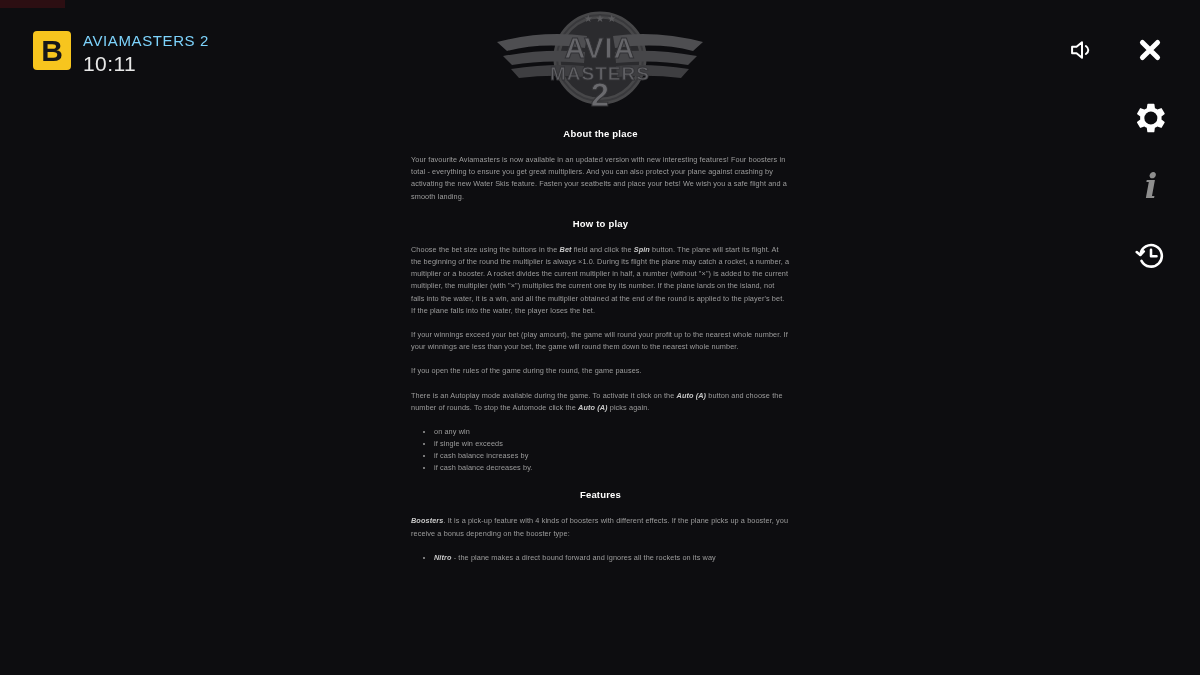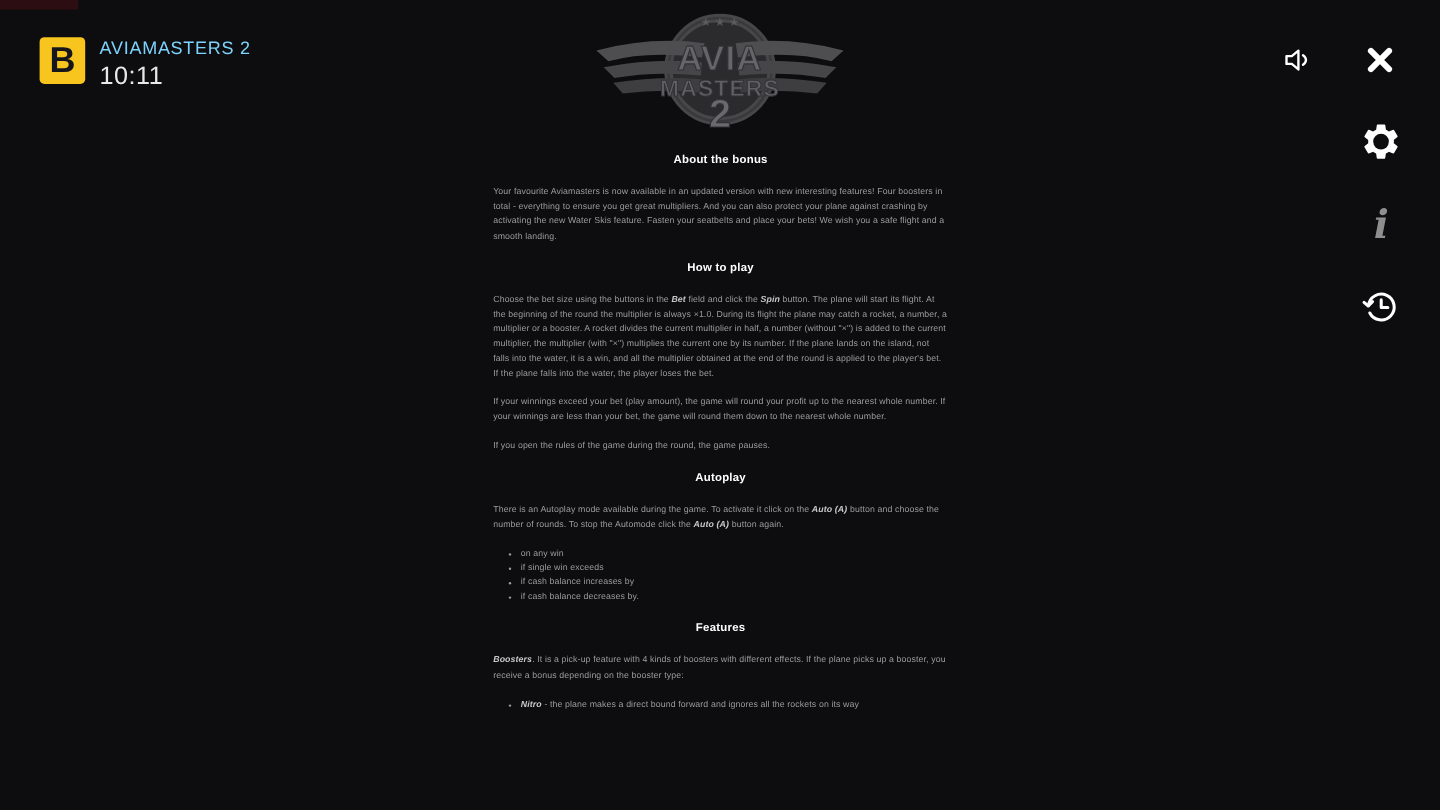--- a/index.html
+++ b/index.html
@@ -115,28 +115,27 @@
 
 <div class="icon-btn btn-history">
   <svg width="34" height="34" viewBox="0 0 24 24">
     <path d="M5.3 15.4a7.6 7.6 0 1 0-.8-4.4" fill="none" stroke="#ffffff" stroke-width="1.8" stroke-linecap="round"></path>
     <path d="M1.9 9.2l2.5 2.1 2.5-2.6" fill="none" stroke="#ffffff" stroke-width="1.8" stroke-linecap="round" stroke-linejoin="round"></path>
     <path d="M12 7.6v4.6h3.9" fill="none" stroke="#ffffff" stroke-width="1.8" stroke-linecap="round" stroke-linejoin="round"></path>
   </svg>
 </div>
 
 <div class="content">
-    <h3>About the bonus</h3>
+    <h3>About the place</h3>
     <p><span>Your favourite Aviamasters is now available in an updated version with new interesting features! Four boosters in total - everything to ensure you get great multipliers. And you can also protect your plane against crashing by activating the new Water Skis feature. Fasten your seatbelts and place your bets! We wish you a safe flight and a smooth landing.</span></p>
     <h3>How to play</h3>
     <p><span>Choose the bet size using the buttons in the </span><b>Bet</b><span> field and click the </span><b>Spin</b><span> button. The plane will start its flight. At the beginning of the round the multiplier is always ×1.0. During its flight the plane may catch a rocket, a number, a multiplier or a booster. A rocket divides the current multiplier in half, a number (without "×") is added to the current multiplier, the multiplier (with "×") multiplies the current one by its number. If the plane lands on the island, not falls into the water, it is a win, and all the multiplier obtained at the end of the round is applied to the player's bet. If the plane falls into the water, the player loses the bet.</span></p>
     <p><span>If your winnings exceed your bet (play amount), the game will round your profit up to the nearest whole number. If your winnings are less than your bet, the game will round them down to the nearest whole number.</span></p>
     <p><span>If you open the rules of the game during the round, the game pauses.</span></p>
-    <h3>Autoplay</h3>
-    <p><span>There is an Autoplay mode available during the game. To activate it click on the </span><b>Auto (A)</b><span> button and choose the number of rounds. To stop the Automode click the </span><b>Auto (A)</b><span> button again.</span></p>
+    <p><span>There is an Autoplay mode available during the game. To activate it click on the </span><b>Auto (A)</b><span> button and choose the number of rounds. To stop the Automode click the </span><b>Auto (A)</b><span> picks again.</span></p>
     <ul>
       <li><span>on any win</span></li>
       <li><span>if single win exceeds</span></li>
       <li><span>if cash balance increases by</span></li>
       <li><span>if cash balance decreases by.</span></li>
     </ul>
     <h3>Features</h3>
     <p><b>Boosters</b><span>. It is a pick-up feature with 4 kinds of boosters with different effects. If the plane picks up a booster, you receive a bonus depending on the booster type:</span></p>
     <ul>
       <li><b>Nitro</b><span> - the plane makes a direct bound forward and ignores all the rockets on its way</span></li>

